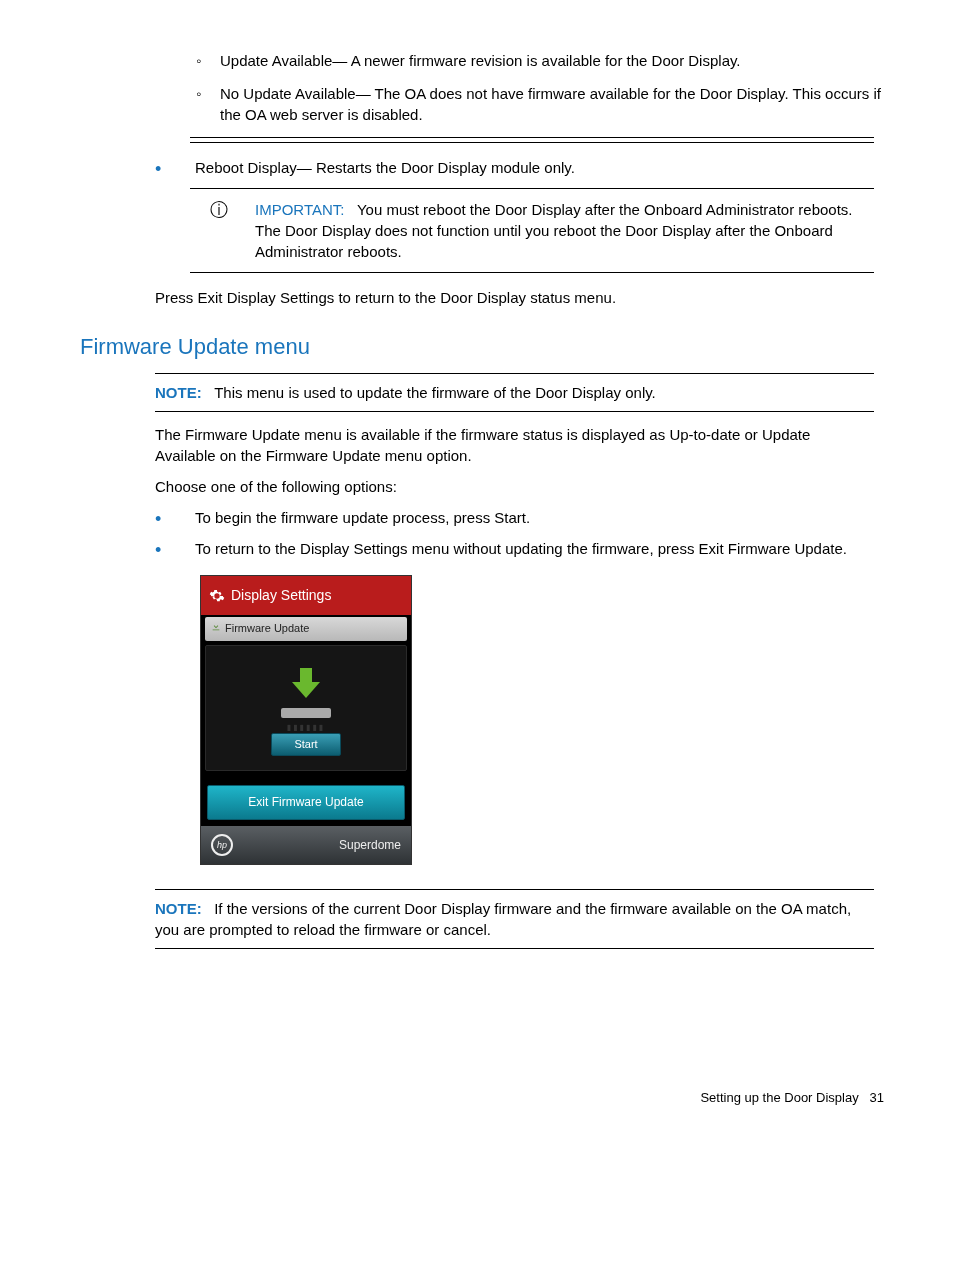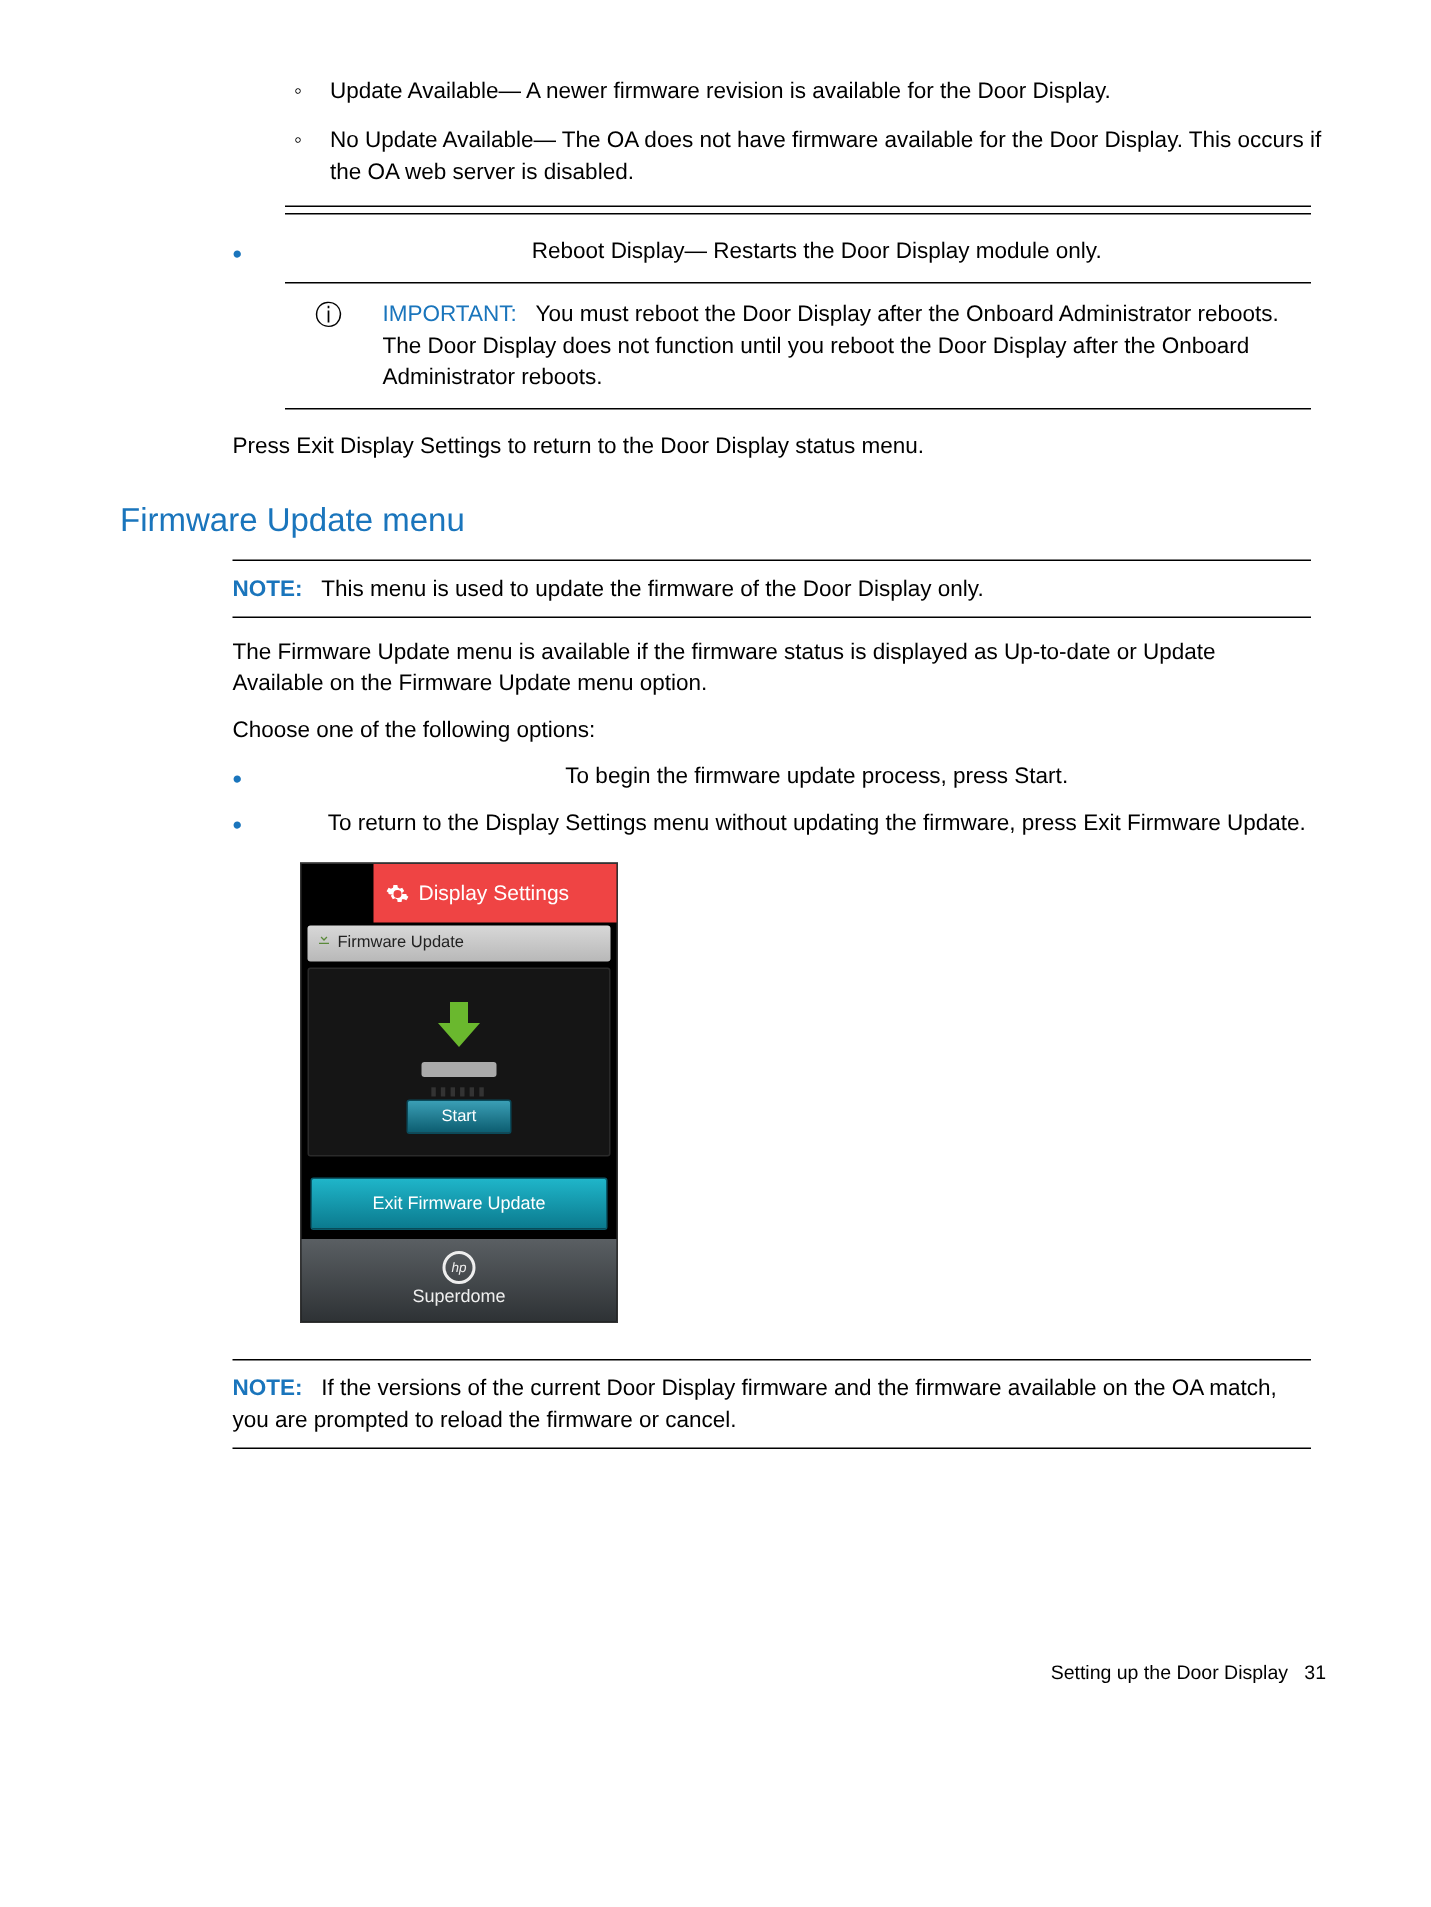--- a/index.html
+++ b/index.html
@@ -23,21 +23,20 @@
     position: absolute;
     left: 6px;
     top: 0;
     color: #000;
   }
   .main-bullet {
     position: relative;
     padding-left: 40px;
     margin-bottom: 10px;
     margin-left: 75px;
-    text-align: center;
   }
   .main-bullet::before {
     content: "•";
     position: absolute;
     left: 0;
     top: 0;
     color: #1a75bc;
     font-size: 18px;
   }
   .hr-line {
@@ -90,28 +89,27 @@
     background: #000;
     border: 1px solid #333;
     margin-left: 120px;
     margin-top: 16px;
     margin-bottom: 24px;
     color: #fff;
     font-size: 12px;
     position: relative;
   }
   .shot-header {
-    background: #ef4444;
+    background: #b91c1c;
     color: #fff;
     padding: 10px 8px;
     font-size: 14px;
     display: flex;
     align-items: center;
     gap: 6px;
-    margin-left: 48px;
   }
   .gear-icon svg { display:block; }
   .shot-subheader {
     background: linear-gradient(#d8d8d8,#b8b8b8);
     color: #222;
     padding: 4px 6px;
     font-size: 11px;
     margin: 2px 4px;
     border-radius: 2px;
     display: flex;
@@ -170,21 +168,20 @@
     border-radius: 2px;
   }
   .shot-footer {
     background: linear-gradient(#5a5f63,#2e3235);
     color: #eee;
     padding: 8px 10px;
     font-size: 12px;
     display: flex;
     justify-content: space-between;
     align-items: center;
-    flex-direction: column;
   }
   .hp-logo {
     width: 18px; height: 18px;
     border: 2px solid #eee;
     border-radius: 50%;
     font-size: 9px;
     font-style: italic;
     display:flex;align-items:center;justify-content:center;
   }
   .page-footer {

